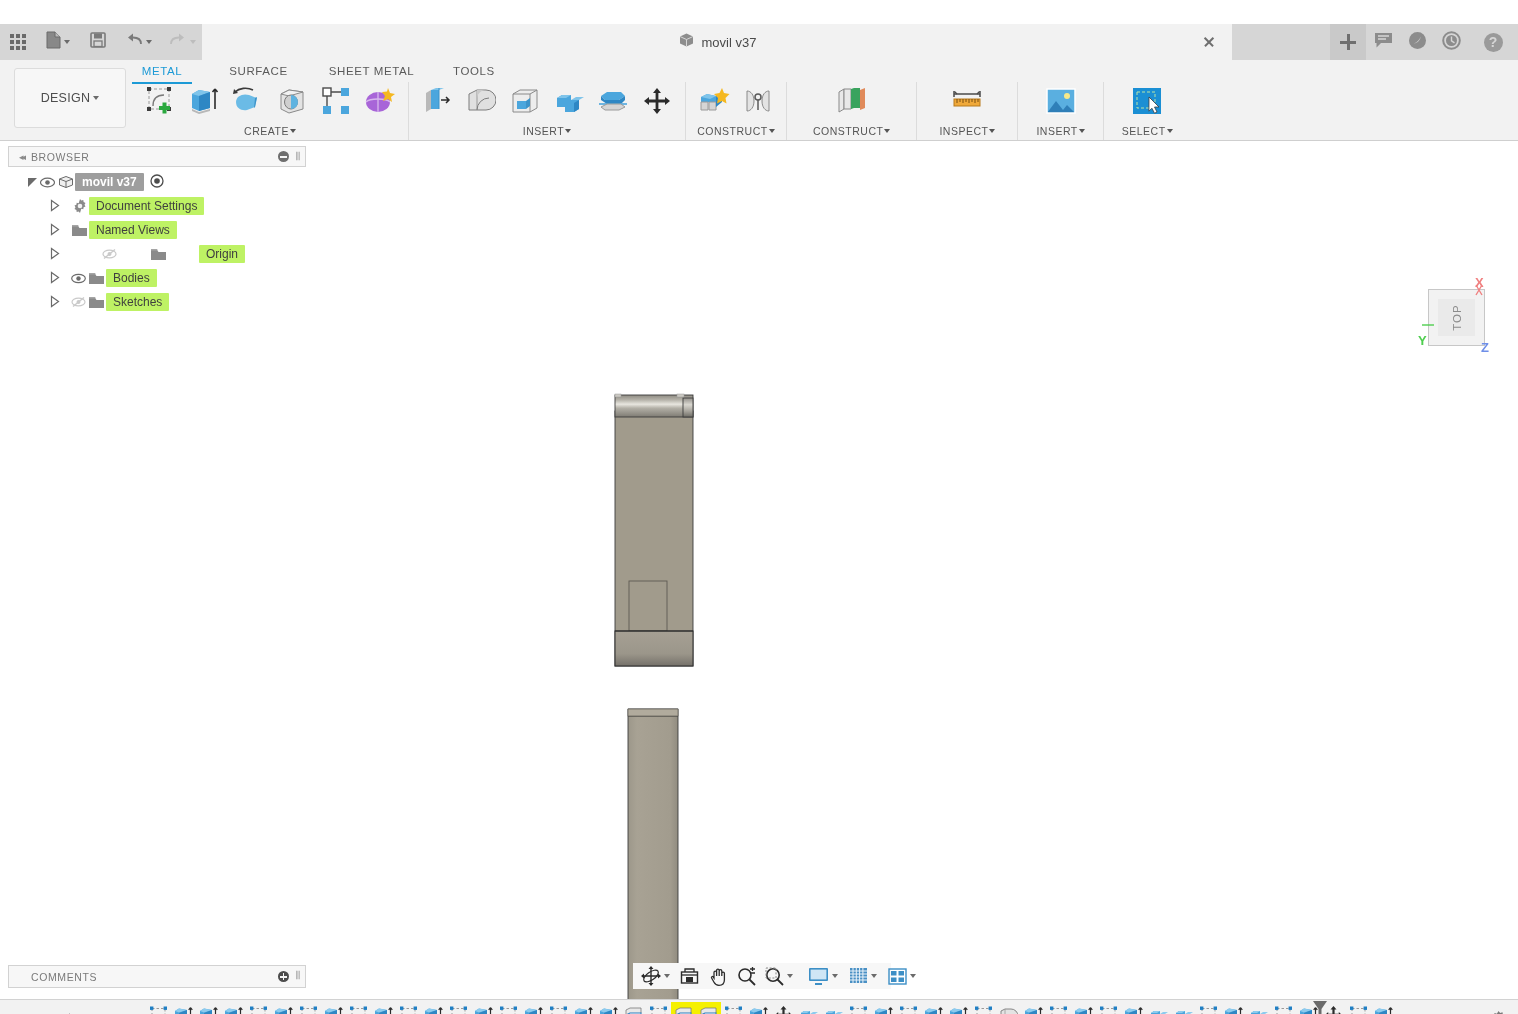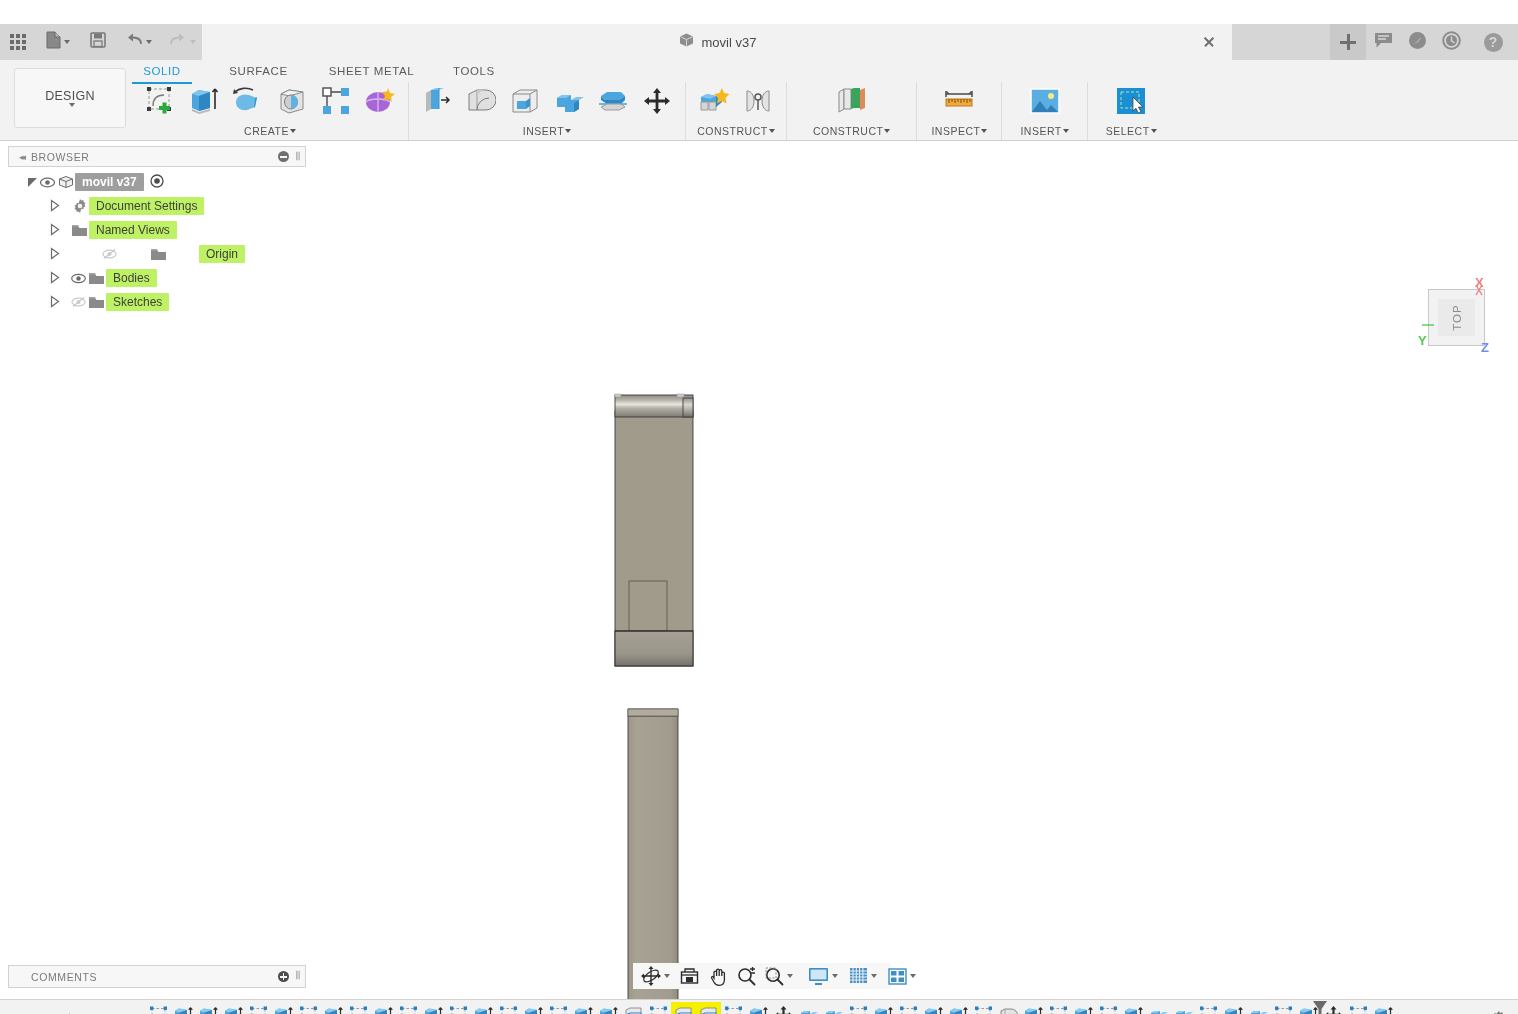--- a/index.html
+++ b/index.html
@@ -32,21 +32,21 @@
   .plus-ico{position:relative;width:16px;height:16px;}
   .plus-ico:before,.plus-ico:after{content:"";position:absolute;background:#6f6f6f;}
   .plus-ico:before{left:7px;top:0;width:2.5px;height:16px;}
   .plus-ico:after{left:0;top:7px;width:16px;height:2.5px;}
   .ticon{width:34px;height:36px;display:flex;align-items:center;justify-content:center;}
   .help-ico{width:19px;height:19px;border-radius:50%;background:#9a9a9a;color:#d6d6d6;font-size:14px;font-weight:bold;display:flex;align-items:center;justify-content:center;line-height:1;}
 
   
   .ribbon{position:absolute;left:0;top:36px;width:1518px;height:80px;background:#f2f2f2;border-bottom:1px solid #cfcfcf;}
   .design-btn{position:absolute;left:14px;top:8px;width:110px;height:58px;border:1px solid #dcdcdc;background:#f7f7f7;border-radius:3px;
-      display:flex;align-items:center;justify-content:center;font-size:12.5px;color:#4d4d4d;letter-spacing:.3px;flex-direction:column;}
+      display:flex;align-items:center;justify-content:center;font-size:12.5px;color:#4d4d4d;letter-spacing:.3px;}
   .ribbon-tabs{position:absolute;left:132px;top:0;height:24px;display:flex;}
   .rtab{font-size:11.5px;color:#5a5a5a;letter-spacing:.6px;padding:5px 0 3px 0;margin-right:0;text-align:center;cursor:pointer;}
   .rtab.active{color:#1c9ad6;border-bottom:2px solid #1c9ad6;}
 
   .rgroups{position:absolute;left:132px;top:22px;height:58px;display:flex;align-items:flex-start;}
   .rgroup{position:relative;height:58px;display:flex;flex-direction:column;align-items:center;padding:0 6px;}
   .rgroup + .rgroup{border-left:1px solid #dcdcdc;}
   .ricons{display:flex;align-items:flex-start;height:42px;}
   .ritem{width:44px;height:42px;display:flex;align-items:center;justify-content:center;cursor:pointer;}
   .glabel{font-size:10.5px;color:#555;letter-spacing:.5px;display:flex;align-items:center;height:14px;}
@@ -212,21 +212,21 @@
   </div>
 
   <div class="ribbon">
 
     <div class="design-btn">
       <span>DESIGN</span>
       <span class="caret"></span>
     </div>
 
     <div class="ribbon-tabs">
-      <div class="rtab active" style="width:60px;">SOLID</div>
+      <div class="rtab active" style="width:60px;">METAL</div>
       <div class="rtab" style="width:85px;margin-left:24px;">SURFACE</div>
       <div class="rtab" style="width:105px;margin-left:18px;">SHEET METAL</div>
       <div class="rtab" style="width:60px;margin-left:20px;">TOOLS</div>
     </div>
 
     <div class="rgroups">
 
       <div class="rgroup">
         <div class="ricons">
           <div class="ritem">
@@ -411,21 +411,21 @@
               </svg>
             </span>
           </div>
         </div>
         <div class="glabel">
           <span>CONSTRUCT</span>
           <span class="caret"></span>
         </div>
       </div>
 
-      <div class="rgroup" style="padding:0 14px;align-items:center;">
+      <div class="rgroup" style="padding:0 22px;align-items:center;">
         <div class="ricons">
           <div class="ritem">
             <span>
               <svg width="32" height="30" viewBox="0 0 32 30">
                 <path d="M3 8h26M3 5v6M29 5v6" stroke="#4b4b4b" stroke-width="1.5" fill="none"></path>
                 <path d="M6 8l-2.5-2.5M26 8l2.5-2.5" stroke="#4b4b4b" stroke-width="1.2"></path>
                 <rect x="3" y="13" width="26" height="7" fill="#f0a93a" stroke="#b87a1c"></rect>
                 <path d="M6 13v4M9 13v3M12 13v4M15 13v3M18 13v4M21 13v3M24 13v4M27 13v3" stroke="#7a4f10" stroke-width="1"></path>
               </svg>
             </span>

